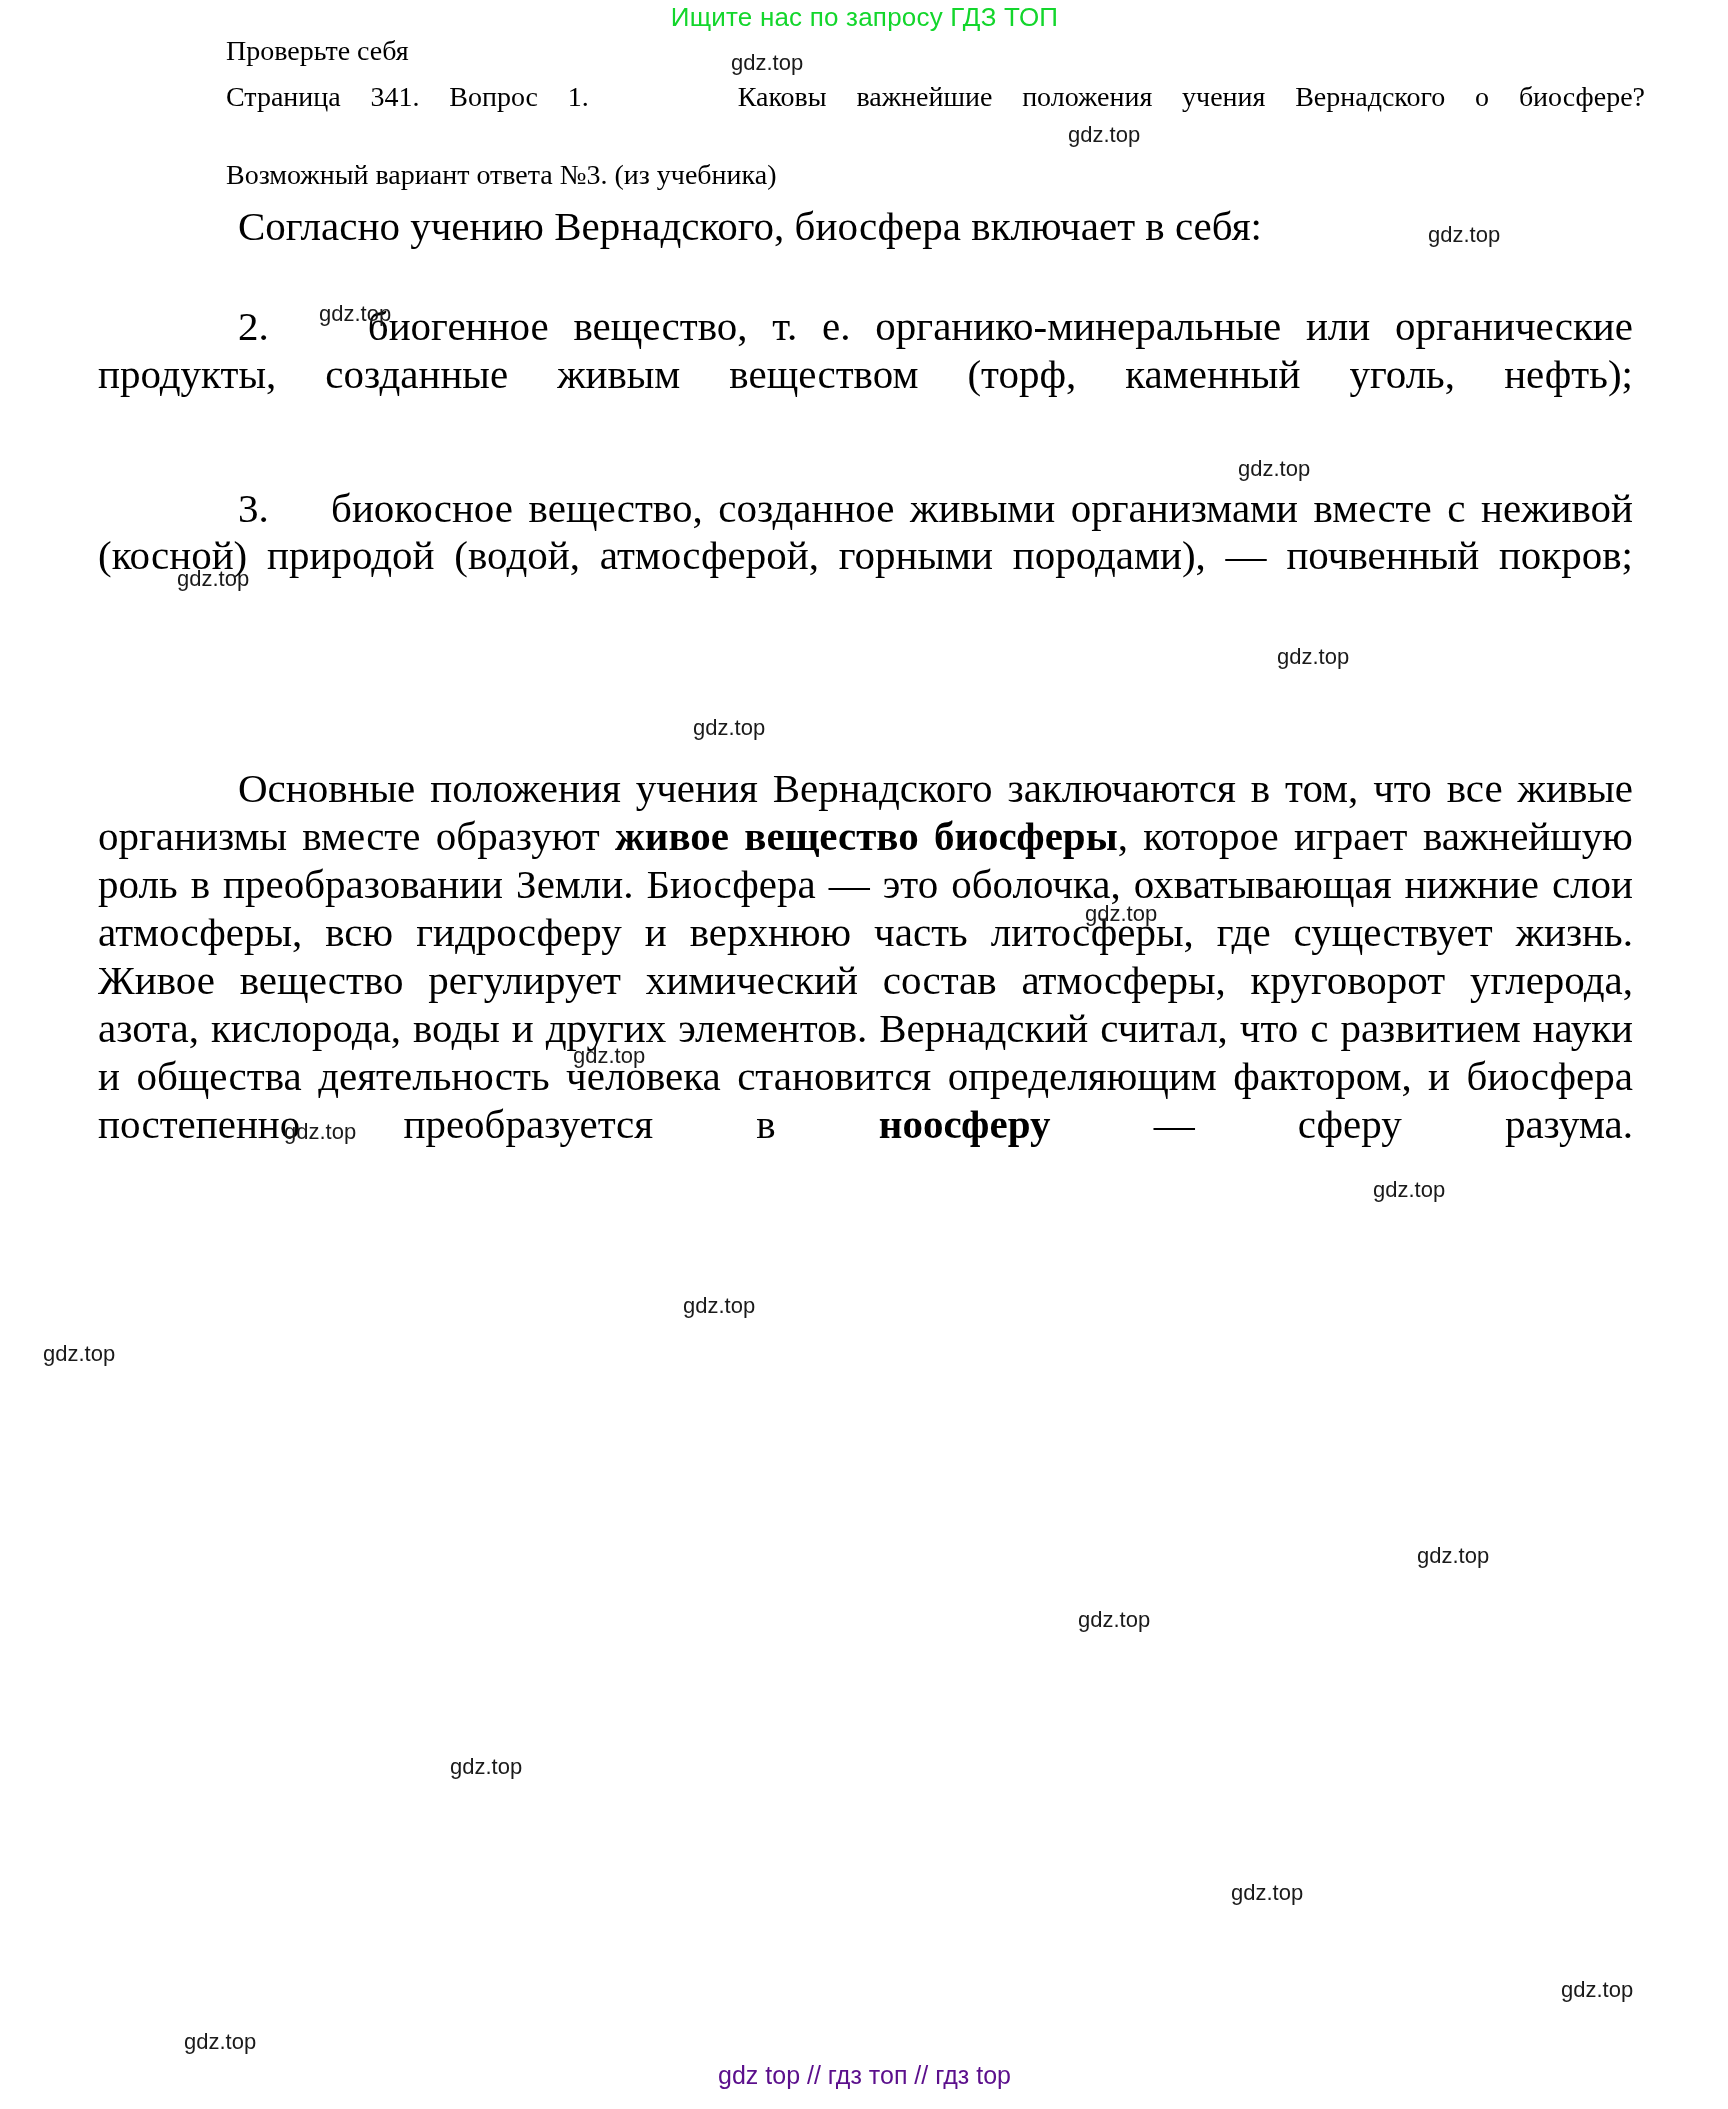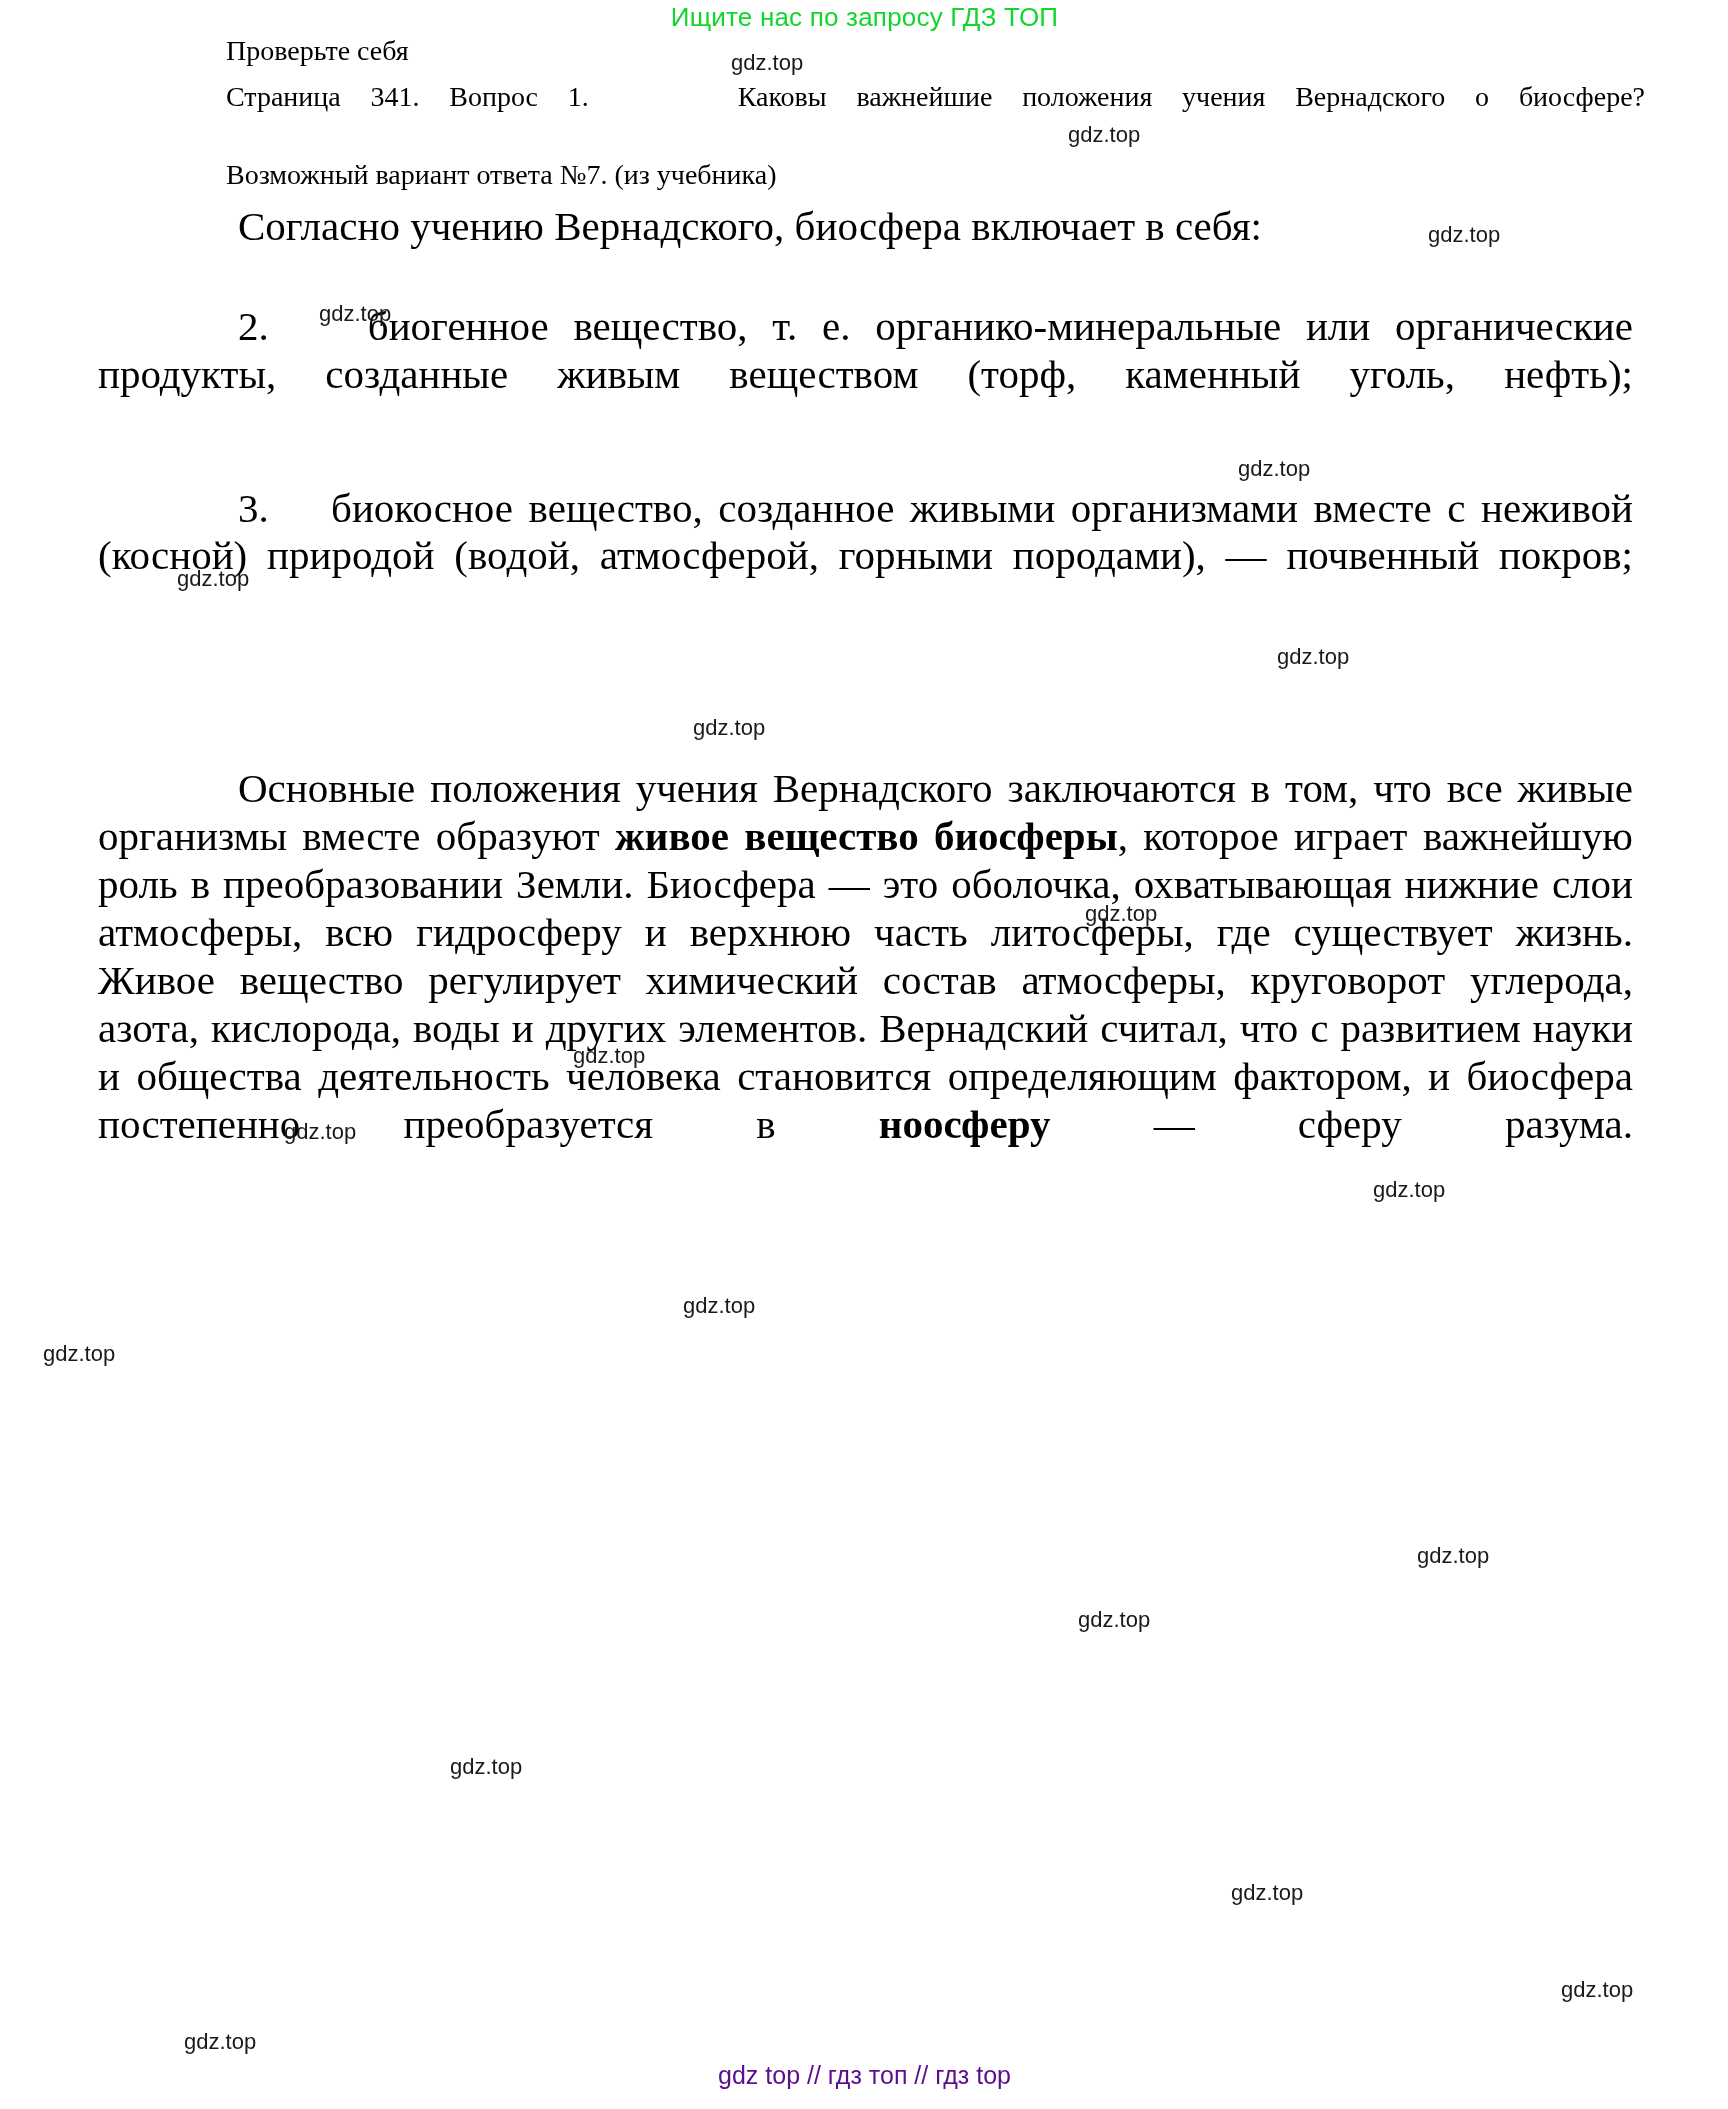--- a/index.html
+++ b/index.html
@@ -114,21 +114,21 @@
   <div class="content">
 
     <div class="h-line">Проверьте себя</div>
 
     <div class="spacer-sm"></div>
 
     <div class="h-line justify-all"><span>Страница 341. Вопрос 1.</span><span>&nbsp;&nbsp;&nbsp;&nbsp;&nbsp;</span><span>Каковы важнейшие положения учения Вернадского о биосфере?</span></div>
 
     <div class="spacer-sm"></div>
 
-    <div class="h-line">Возможный вариант ответа №7. (из учебника)</div>
+    <div class="h-line">Возможный вариант ответа №3. (из учебника)</div>
 
     <div class="para">Согласно учению Вернадского, биосфера включает в себя:</div>
 
     <div class="spacer-sm"></div>
 
 
     <div class="spacer-sm"></div>
 
     <div class="para justify-all"><span>2.</span><span>&nbsp;&nbsp;&nbsp;&nbsp;</span><span>биогенное вещество, т. е. органико-минеральные или органические продукты, созданные живым веществом (торф, каменный уголь, нефть);</span></div>
 

